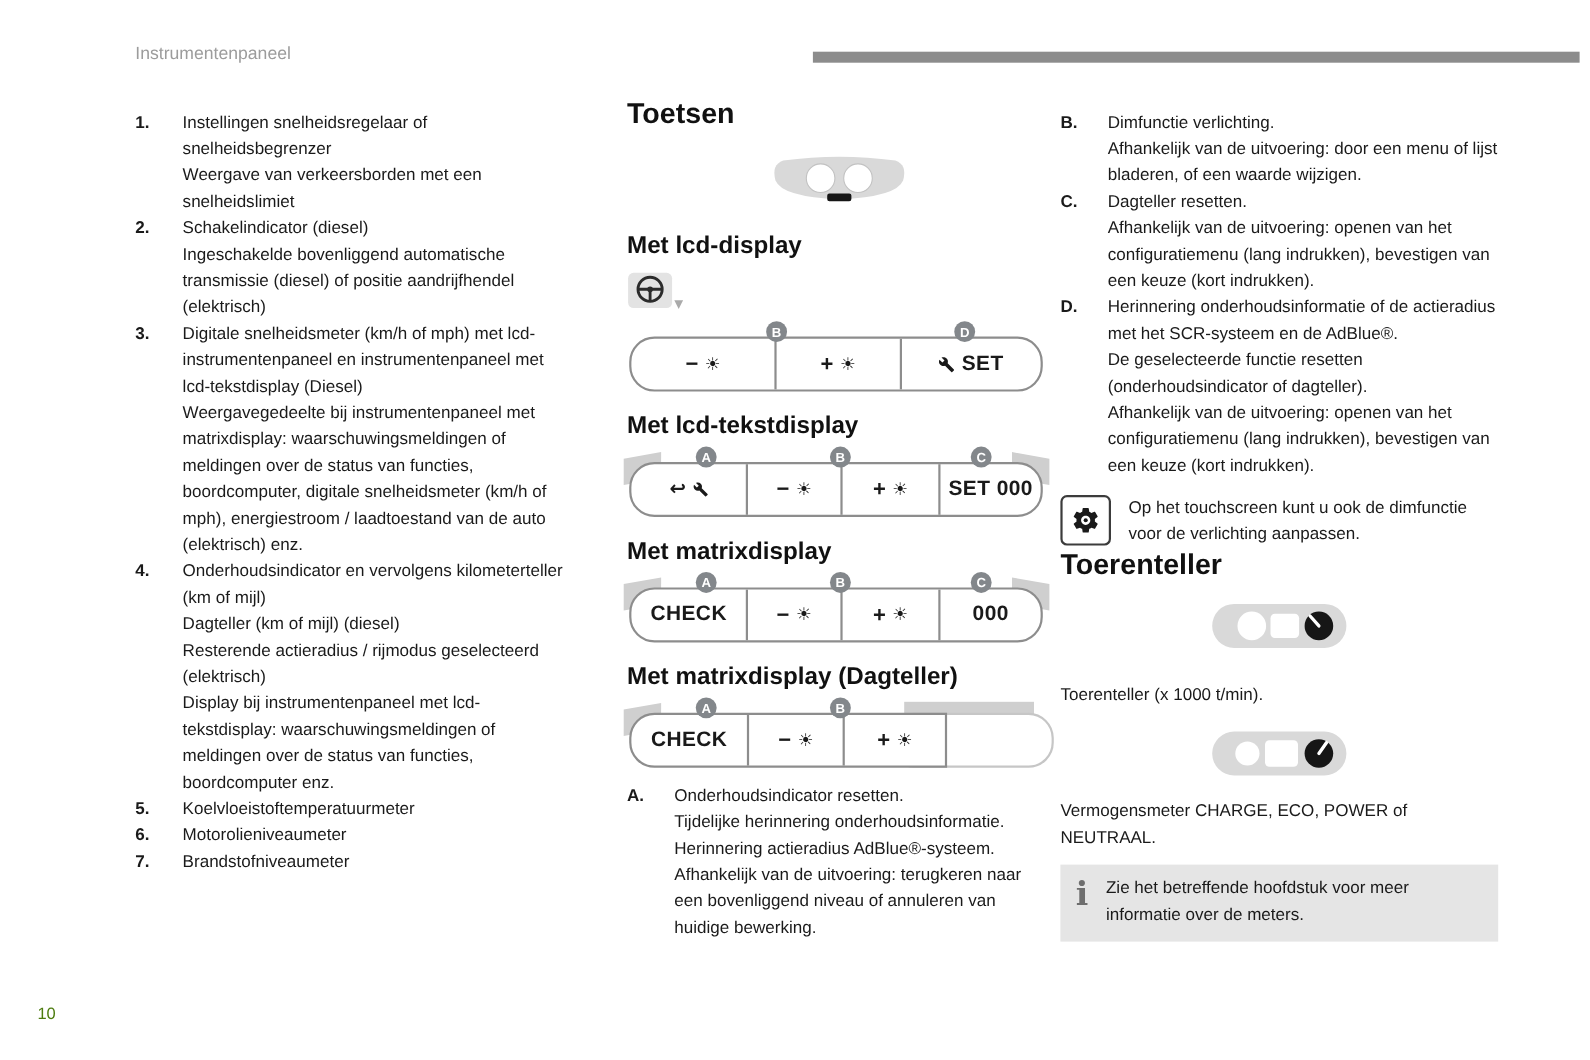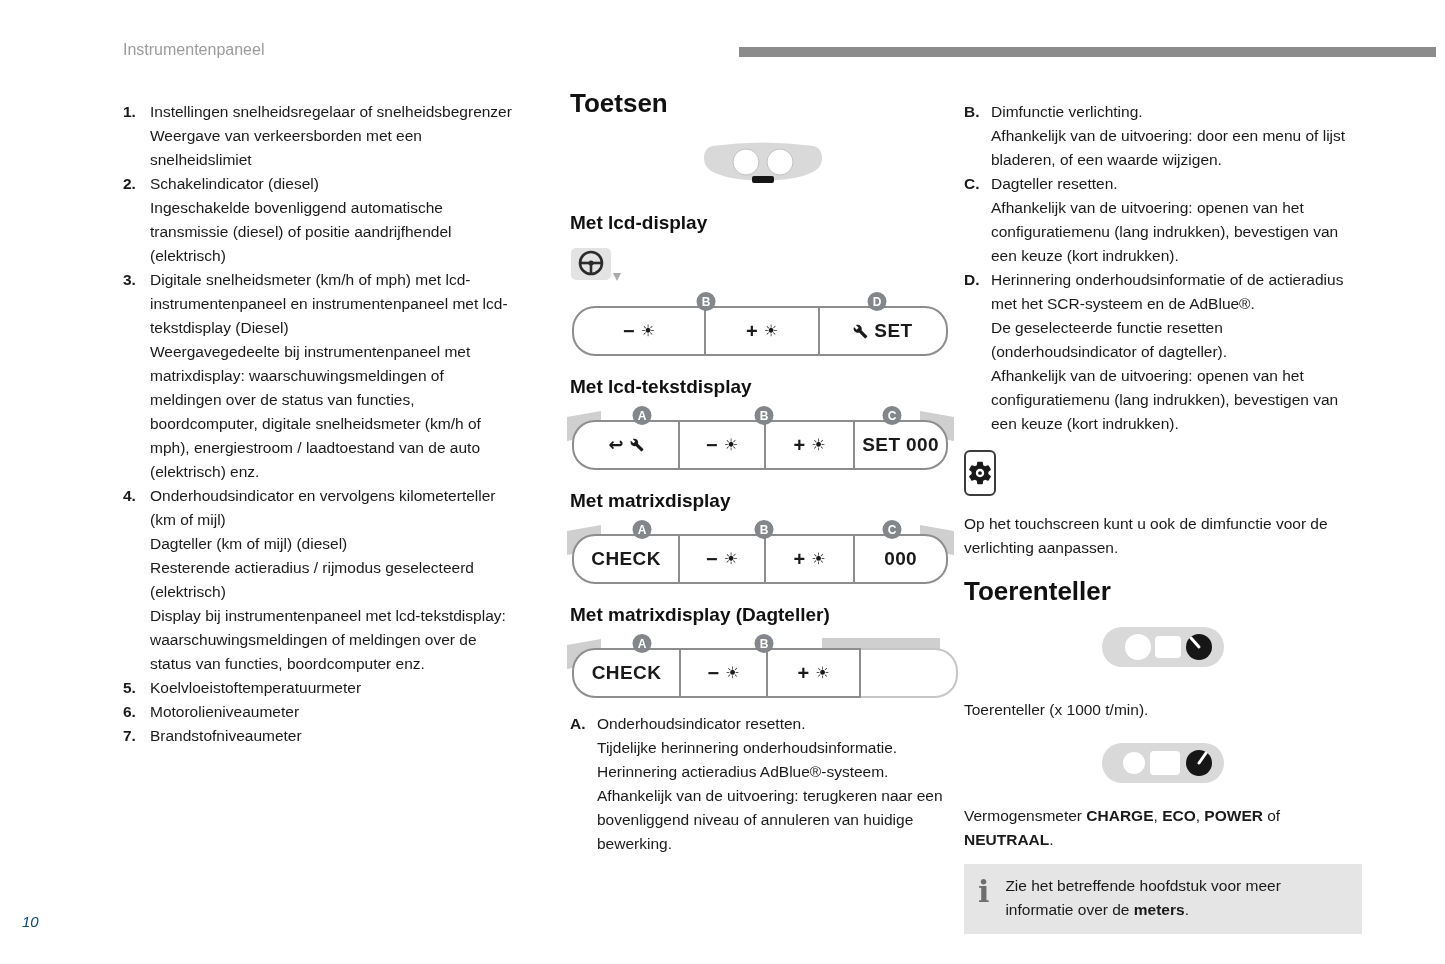--- a/index.html
+++ b/index.html
@@ -1,57 +1,57 @@
 <!DOCTYPE html>
 <html><head>
 <meta charset="utf-8">
 <title>Instrumentenpaneel</title>
 <style>
   html,body{margin:0;padding:0;}
   body{font-family:"Liberation Sans",sans-serif;background:#ffffff;}
   .page{position:relative;width:1445px;height:964px;background:#fff;color:#1a1a1a;overflow:hidden;}
   .doc-title{position:absolute;left:123px;top:41px;font-size:16px;color:#9c9c9c;}
   .header-rule{position:absolute;left:739px;top:47px;width:697px;height:10px;background:#8c8c8c;}
-  .page-number{position:absolute;left:22px;top:913px;font-size:15px;color:#0c4a6e;font-style:italic;}
+  .page-number{position:absolute;left:34px;top:913px;font-size:15px;color:#4d7c0f;}
   .col{position:absolute;font-size:15.5px;line-height:24px;}
   .col-left{left:123px;top:100px;width:392px;}
   .col-mid{left:570px;top:88px;width:386px;}
   .col-right{left:964px;top:100px;width:398px;}
   .li{display:flex;}
   .li .marker{flex:0 0 27px;font-weight:bold;}
-  .li .body{flex:1;white-space:pre-line;}
+  .li .body{flex:1;white-space:pre-line;margin-left:16px;}
   h1{font-size:26px;line-height:30px;margin:0;font-weight:bold;color:#111;}
-  h2.sub{font-size:19px;line-height:22px;margin:22px 0 0;font-weight:bold;color:#111;}
+  h2.sub{font-size:22px;line-height:22px;margin:22px 0 0;font-weight:bold;color:#111;}
   .center-ill{display:block;margin:20px auto 0;}
   .steer{display:block;margin:12px 0 0;}
   .panel{position:relative;height:62px;margin-top:6px;}
   .pill{position:absolute;top:14px;left:2px;right:8px;height:46px;background:#fff;border:2px solid #8d8d8d;border-radius:23px;display:flex;z-index:1;}
   .pill.flat-right{border-radius:23px 0 0 23px;right:auto;width:285px;}
   .seg{display:flex;align-items:center;justify-content:center;gap:6px;}
   .seg+.seg{border-left:2px solid #8d8d8d;}
   .badge{position:absolute;top:0;width:19px;height:19px;border-radius:50%;background:#83878b;color:#fff;font-size:12px;font-weight:bold;display:flex;align-items:center;justify-content:center;transform:translateX(-50%);z-index:2;}
   .op{font-size:20px;font-weight:bold;line-height:1;}
   .sun{font-family:"DejaVu Sans",sans-serif;font-size:16px;line-height:1;}
   .back{font-family:"DejaVu Sans",sans-serif;font-size:18px;font-weight:bold;line-height:1;}
   .lbl{font-weight:bold;font-size:19px;letter-spacing:0.4px;}
   .cowl{position:absolute;background:#cfcfcf;z-index:0;}
   .cowl-l{left:-3px;top:8px;width:34px;height:24px;transform:skewY(-10deg);}
   .cowl-r{right:2px;top:8px;width:34px;height:24px;transform:skewY(10deg);}
   .stub{position:absolute;top:14px;left:238px;width:146px;height:46px;border:2px solid #c6c6c6;border-radius:23px;background:#fff;z-index:0;}
   .cowl-top{position:absolute;top:4px;left:252px;width:118px;height:14px;background:#cfcfcf;z-index:0;}
   .a-item{margin-top:16px;}
-  .gear-note{display:flex;gap:16px;margin-top:14px;align-items:flex-start;flex-direction:column;}
+  .gear-note{display:flex;gap:16px;margin-top:14px;align-items:flex-start;}
   .gear-box{flex:0 0 46px;height:46px;border:2px solid #3c3c3c;border-radius:6px;display:flex;align-items:center;justify-content:center;box-sizing:border-box;}
   .note-text{white-space:pre-line;}
-  .h1-right{margin-top:16px;}
+  .h1-right{}
   .caption{margin-top:24px;}
   .power-text{margin-top:14px;}
   .info-box{display:flex;gap:16px;background:#e5e5e5;margin-top:12px;padding:10px 14px 12px;align-items:flex-start;}
   .info-i{font-family:"DejaVu Serif",serif;font-weight:bold;font-size:30px;line-height:36px;color:#6e6e6e;flex:0 0 auto;}
-  b{font-weight:bold;}
+  b{font-weight:normal;}
 </style>
 </head>
 <body>
 
 <div class="page">
 
   <div class="doc-title">Instrumentenpaneel</div>
   <div class="header-rule"></div>
 
   <div class="col col-left">

